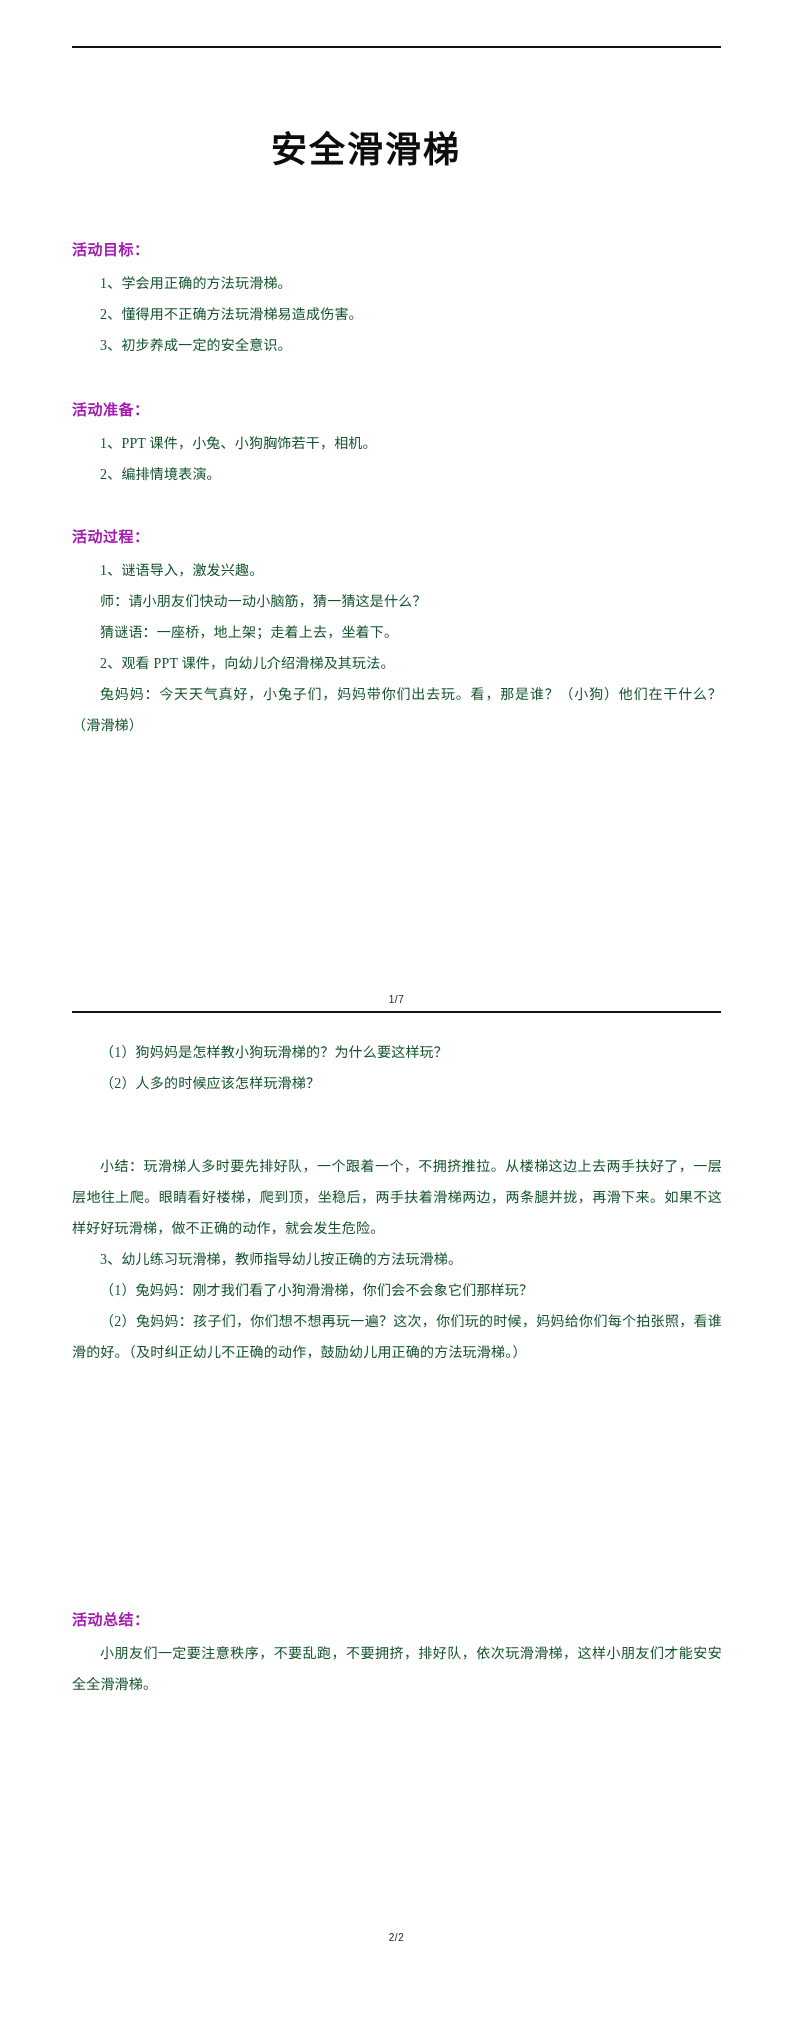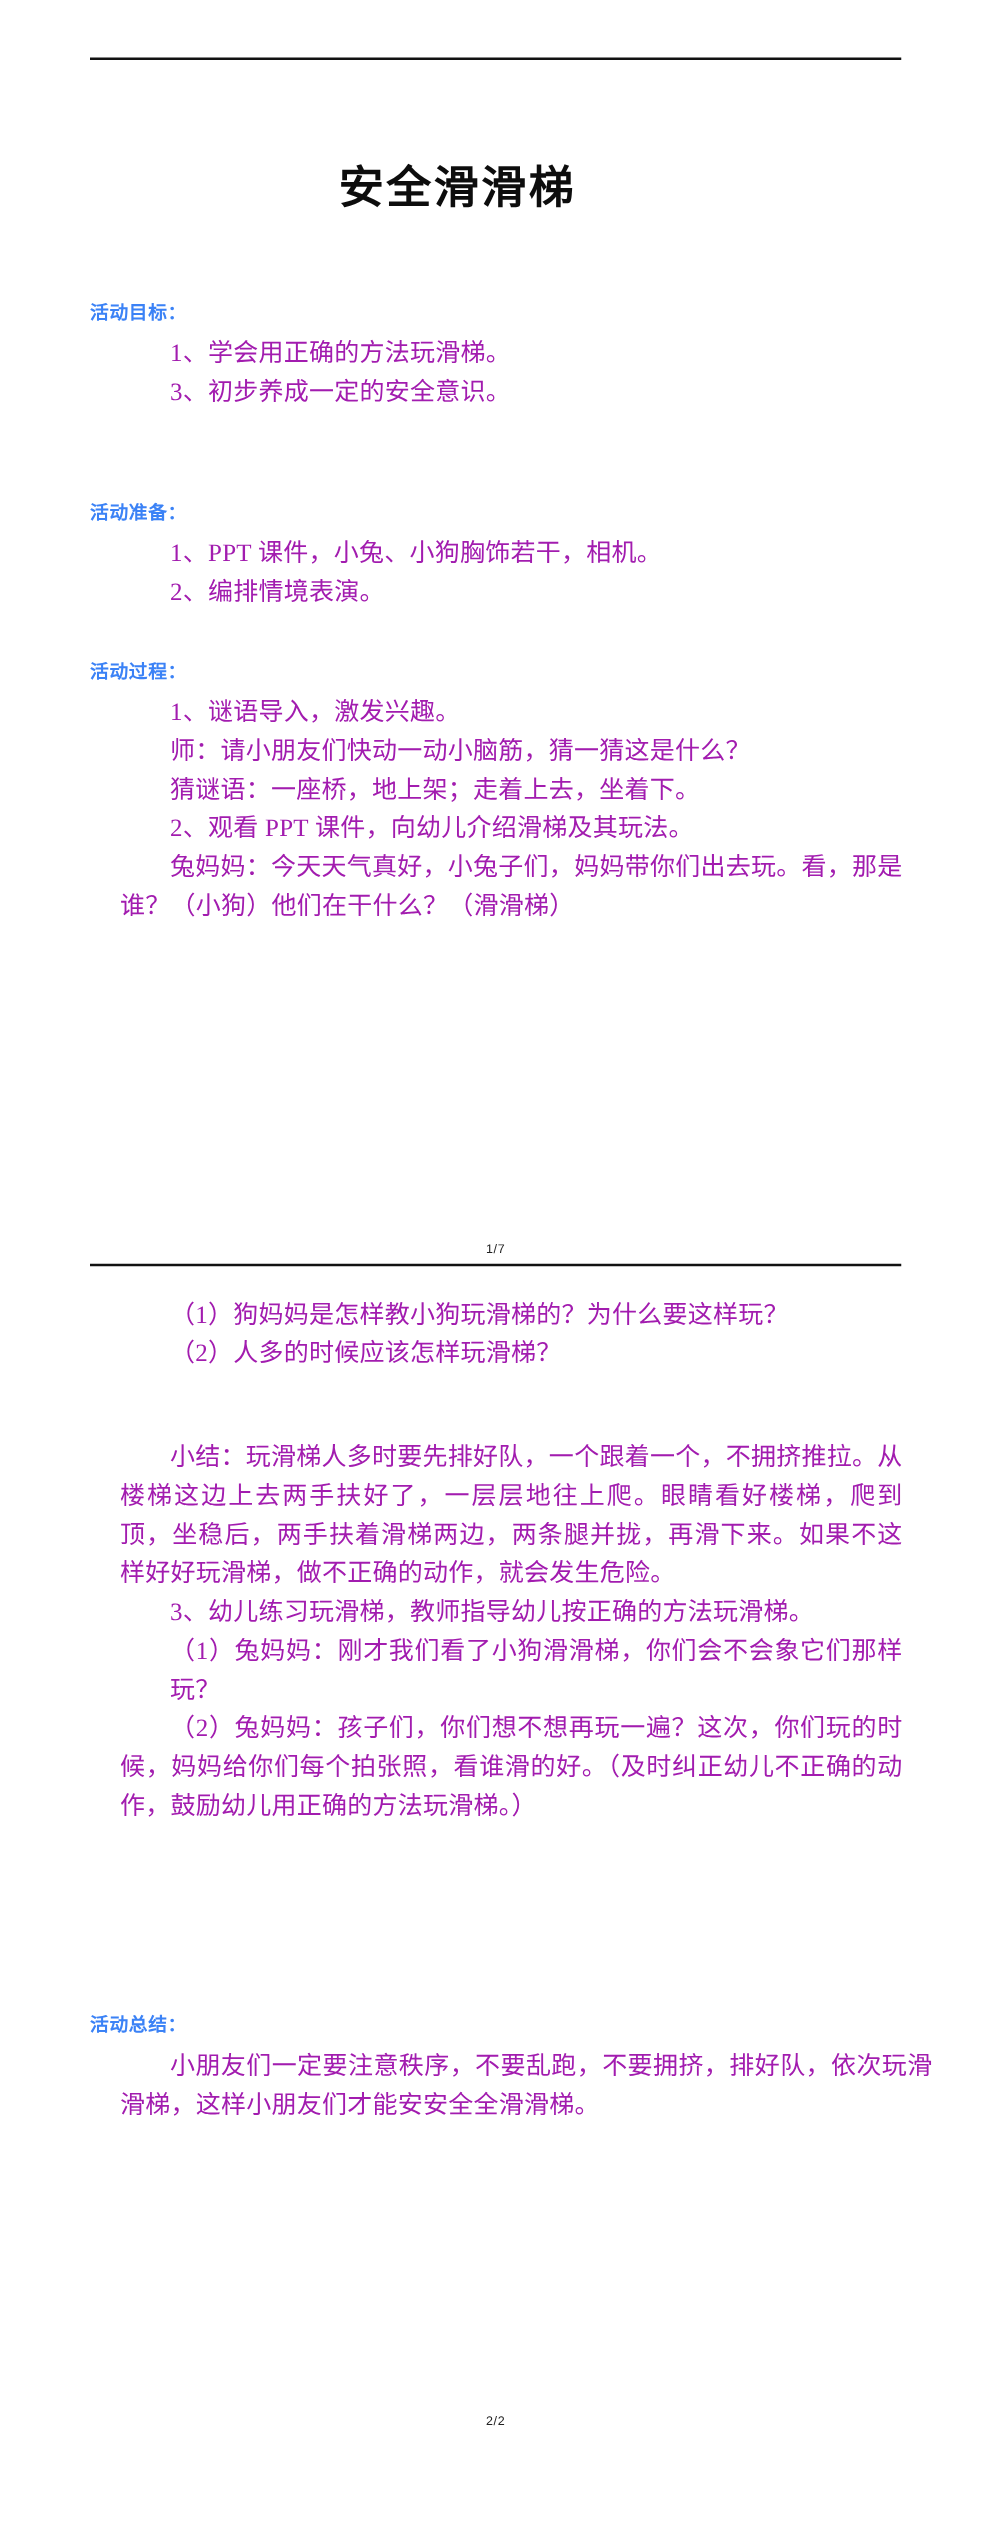--- a/index.html
+++ b/index.html
@@ -66,33 +66,32 @@
   
   .content {
     position: absolute;
     left: 72px;
     width: 650px;
   }
 
   .sec-head {
     font-size: 15px;
     font-weight: 700;
-    color: #3b82f6;
+    color: #a21caf;
     letter-spacing: 0.5px;
     font-family: "DejaVu Serif", "Liberation Serif", serif;
   }
 
   .para {
-    font-size: 20px;
+    font-size: 14px;
     line-height: 31px;
-    color: #a21caf;
+    color: #14532d;
     text-align: justify;
     text-justify: inter-ideograph;
     letter-spacing: 0.2px;
-    margin-left: 24px;
   }
   .indent { text-indent: 2em; }
 
   
   .b-goals-head    { top: 238px; }
   .b-goals-list    { top: 268px; }
   .b-prep-head     { top: 398px; }
   .b-prep-list     { top: 428px; }
   .b-proc-head     { top: 525px; }
   .b-proc-list     { top: 555px; }
@@ -112,20 +111,21 @@
 <div class="page">
 
   <div class="rule rule-top"></div>
 
   <div class="doc-title">安全滑滑梯</div>
 
   <div class="content sec-head b-goals-head">活动目标：</div>
 
   <div class="content b-goals-list">
     <div class="para hang">1、学会用正确的方法玩滑梯。</div>
+    <div class="para hang">2、懂得用不正确方法玩滑梯易造成伤害。</div>
     <div class="para hang">3、初步养成一定的安全意识。</div>
   </div>
 
   <div class="content sec-head b-prep-head">活动准备：</div>
 
   <div class="content b-prep-list">
     <div class="para hang">1、PPT 课件，小兔、小狗胸饰若干，相机。</div>
     <div class="para hang">2、编排情境表演。</div>
   </div>
 

